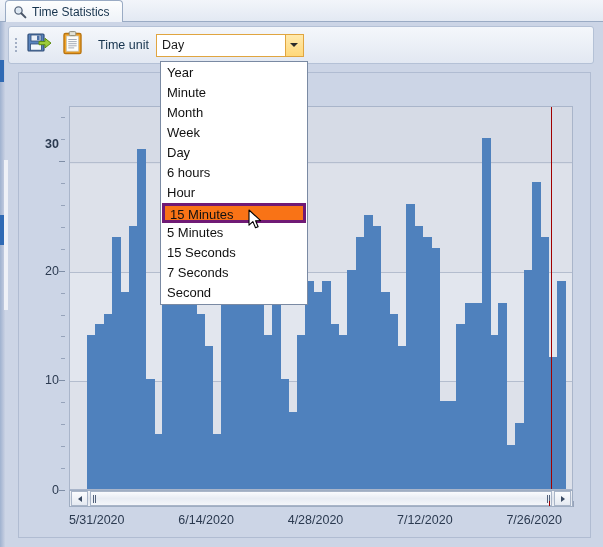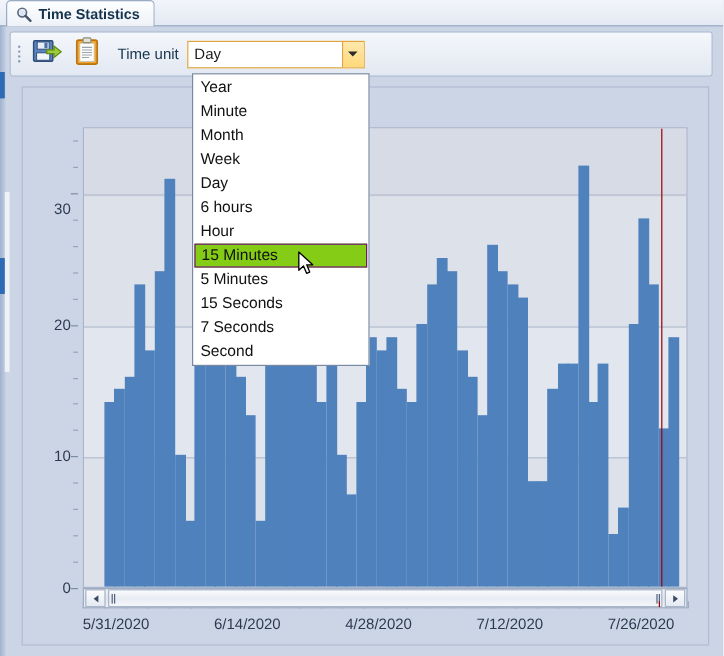--- a/index.html
+++ b/index.html
@@ -52,21 +52,20 @@
     padding: 0 12px 0 26px;
     display: flex; align-items: center;
     background: linear-gradient(to bottom,#fdfefe 0%, #eef2f8 100%);
     border: 1px solid #9aabc4;
     border-bottom: none;
     border-top-left-radius: 4px;
     border-top-right-radius: 4px;
     font-size: 12px;
     color: #16334d;
     white-space: nowrap;
-    font-weight: bold;
   }
   .tab-icon {
     position: absolute; left: 7px; top: 4px;
     width: 14px; height: 14px;
   }
 
   
   .toolbar {
     position: absolute; left: 8px; top: 26px;
     width: 586px; height: 38px;
@@ -131,22 +130,22 @@
   }
   .dd-item {
     height: 20px;
     line-height: 20px;
     padding-left: 6px;
     font-size: 13px;
     color: #111111;
     white-space: nowrap;
   }
   .dd-item.selected {
-    background: #84cc16;
-    border: 1px solid #701a75;
+    background: #f97316;
+    border: 3px solid #701a75;
     height: 20px;
     line-height: 18px;
     margin: 0 1px;
     padding-left: 5px;
   }
 
   
   .cursor {
     position: absolute;
     left: 248px; top: 209px;
@@ -325,21 +324,21 @@
 
   <div class="chart-panel">
 
     <div class="y-labels">
         <div class="y-label" style="top: 384px;">0</div>
         <div class="y-tick major" style="top: 384px;"></div>
         <div class="y-label" style="top: 274.3px;">10</div>
         <div class="y-tick major" style="top: 274.3px;"></div>
         <div class="y-label" style="top: 164.6px;">20</div>
         <div class="y-tick major" style="top: 164.6px;"></div>
-        <div class="y-label" style="top: 68px;">30</div>
+        <div class="y-label" style="top: 38px; font-weight: bold;">30</div>
         <div class="y-tick major" style="top: 54.9px;"></div>
         <div class="y-tick" style="top: 362.1px;"></div>
         <div class="y-tick" style="top: 340.1px;"></div>
         <div class="y-tick" style="top: 318.2px;"></div>
         <div class="y-tick" style="top: 296.2px;"></div>
         <div class="y-tick" style="top: 252.3px;"></div>
         <div class="y-tick" style="top: 230.4px;"></div>
         <div class="y-tick" style="top: 208.5px;"></div>
         <div class="y-tick" style="top: 186.5px;"></div>
         <div class="y-tick" style="top: 142.6px;"></div>

